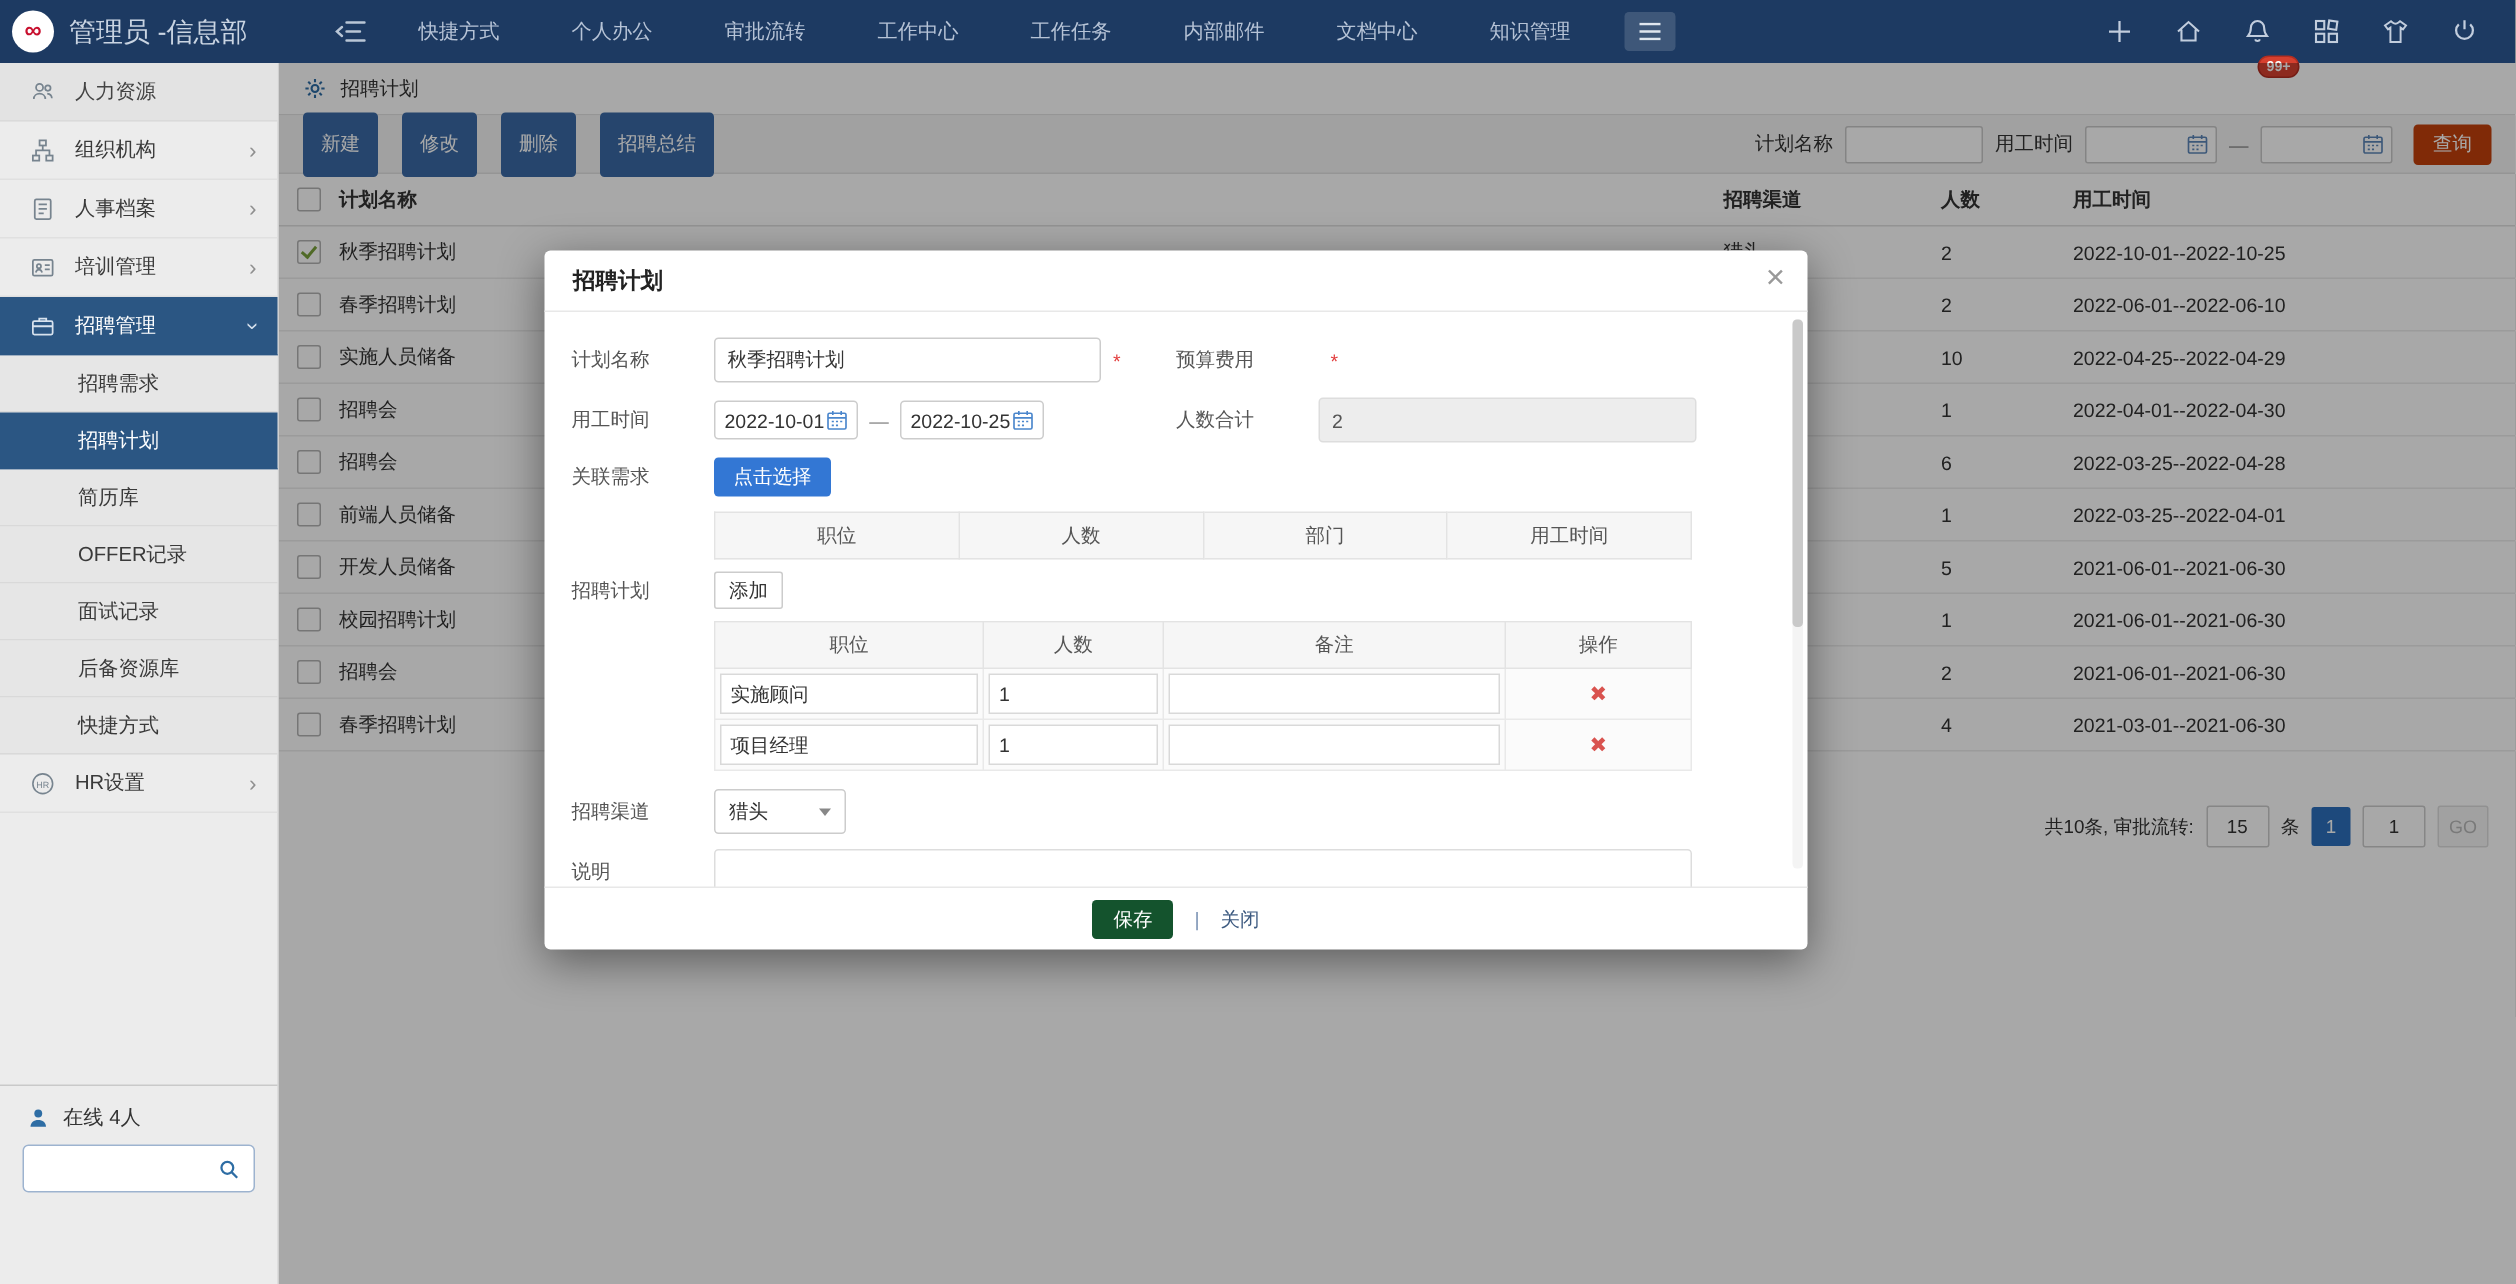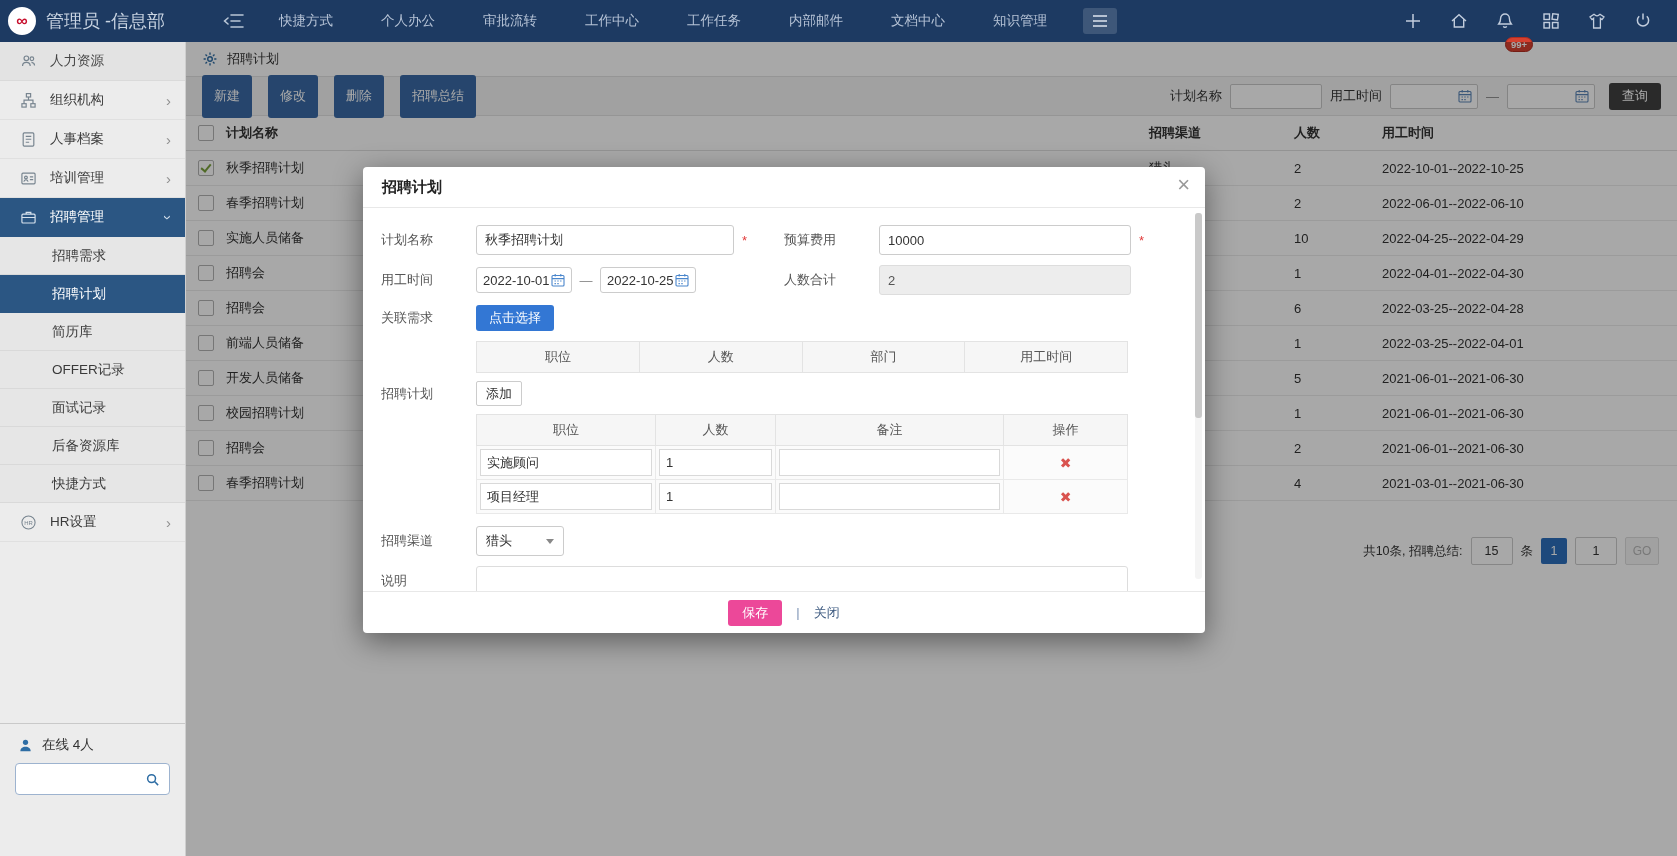--- a/index.html
+++ b/index.html
@@ -54,21 +54,21 @@
   .toolbar{height:38px;display:flex;align-items:center;padding:0 16px;background:#f5f5f5;border-bottom:1px solid #e2e2e2;}
   .tbtn{height:43px;padding:0 12px;margin-right:16px;background:#3a6aa6;color:#fff;border:none;border-radius:3px;
         font-size:13px;cursor:pointer;font-family:inherit;}
   .filters{margin-left:auto;display:flex;align-items:center;gap:8px;color:#333;}
   .f-input{width:92px;height:25px;border:1px solid #c9c9c9;border-radius:2px;background:#fff;
            padding:0 6px;font-size:12.5px;box-sizing:border-box;font-family:inherit;}
   .f-date{width:88px;height:25px;border:1px solid #c9c9c9;border-radius:2px;background:#fff;
           display:flex;align-items:center;padding:0 5px;box-sizing:border-box;cursor:pointer;}
   .f-date .cal{margin-left:auto;width:14px;height:14px;color:#5c86b8;}
   .dash{color:#888;}
-  .qbtn{height:27px;padding:0 13px;margin-left:6px;background:#404040;color:#fff;border:none;border-radius:3px;
+  .qbtn{height:27px;padding:0 13px;margin-left:6px;background:#c2410c;color:#fff;border:none;border-radius:3px;
         font-size:13px;cursor:pointer;font-family:inherit;}
   .thead,.trow{display:grid;grid-template-columns:40px 1fr 145px 88px 295px;align-items:center;height:34px;}
   .thead{font-weight:bold;border-bottom:1px solid #e0e0e0;}
   .trow{border-bottom:1px solid #ececec;cursor:pointer;}
   .cbx{width:14px;height:14px;border:1px solid #b3b3b3;border-radius:2px;background:#fff;margin:0 auto;
        position:relative;cursor:pointer;}
   .cbx.checked::after{content:"";position:absolute;left:4px;top:1px;width:4px;height:8px;
        border:solid #7aa23c;border-width:0 2px 2px 0;transform:rotate(40deg);}
   .pagination{display:flex;align-items:center;justify-content:flex-end;gap:8px;margin-top:36px;
               padding-right:18px;font-size:12.5px;color:#333;}
@@ -113,21 +113,21 @@
   .m-select{width:88px;height:30px;border:1px solid #ccc;border-radius:3px;display:flex;align-items:center;
             padding:0 9px;box-sizing:border-box;color:#333;cursor:pointer;}
   .caret{margin-left:auto;width:0;height:0;border-left:4px solid transparent;border-right:4px solid transparent;
          border-top:5px solid #888;}
   .m-textarea{width:652px;height:70px;border:1px solid #ddd;border-radius:3px;resize:none;box-sizing:border-box;
               font-family:inherit;outline:none;}
   .m-scroll{position:absolute;right:3px;top:46px;width:7px;height:366px;background:#f4f4f4;border-radius:3px;}
   .m-thumb{position:absolute;left:0;top:0;width:7px;height:205px;background:#c9c9c9;border-radius:3px;cursor:pointer;}
   .m-foot{position:absolute;bottom:0;left:0;right:0;height:41px;border-top:1px solid #e8e8e8;
           display:flex;align-items:center;justify-content:center;gap:14px;}
-  .save-btn{height:26px;padding:0 14px;background:#ec4899;color:#fff;border:none;border-radius:3px;
+  .save-btn{height:26px;padding:0 14px;background:#14532d;color:#fff;border:none;border-radius:3px;
             font-size:13px;cursor:pointer;font-family:inherit;}
   .foot-sep{color:#7c93b5;}
   .close-link{color:#3d5a80;cursor:pointer;}
 </style>
 </head>
 <body>
 
 <div class="app">
 
   <header class="topbar">
@@ -444,21 +444,21 @@
           <span style="display: flex;">
             <span class="cbx"></span>
           </span>
           <span>春季招聘计划</span>
           <span></span>
           <span>4</span>
           <span>2021-03-01--2021-06-30</span>
         </div>
       </div>
     <div class="pagination">
-      <span>共10条, 招聘总结:</span>
+      <span>共10条, 审批流转:</span>
       <span class="pg-box">15</span>
       <span>条</span>
       <span class="pg-active">1</span>
       <span class="pg-box">1</span>
       <span class="pg-go">GO</span>
     </div>
   </main>
 
   <div class="overlay"></div>
 
@@ -469,21 +469,20 @@
     </div>
     <div class="m-body">
 
       <div class="frow">
         <span class="flabel">计划名称</span>
         <span class="ctrl-l">
           <input class="m-input" value="秋季招聘计划" style="">
           <span class="star">*</span>
         </span>
         <span class="flabel">预算费用</span>
-        <input class="m-input w2" value="10000" style="">
         <span class="star">*</span>
       </div>
 
       <div class="frow">
         <span class="flabel">用工时间</span>
         <span class="ctrl-l">
           <span class="m-date">
             <span>2022-10-01</span>
             <span class="cal">
               <svg viewBox="0 0 14 14" stroke="currentColor" stroke-width="1.1" fill="none">

